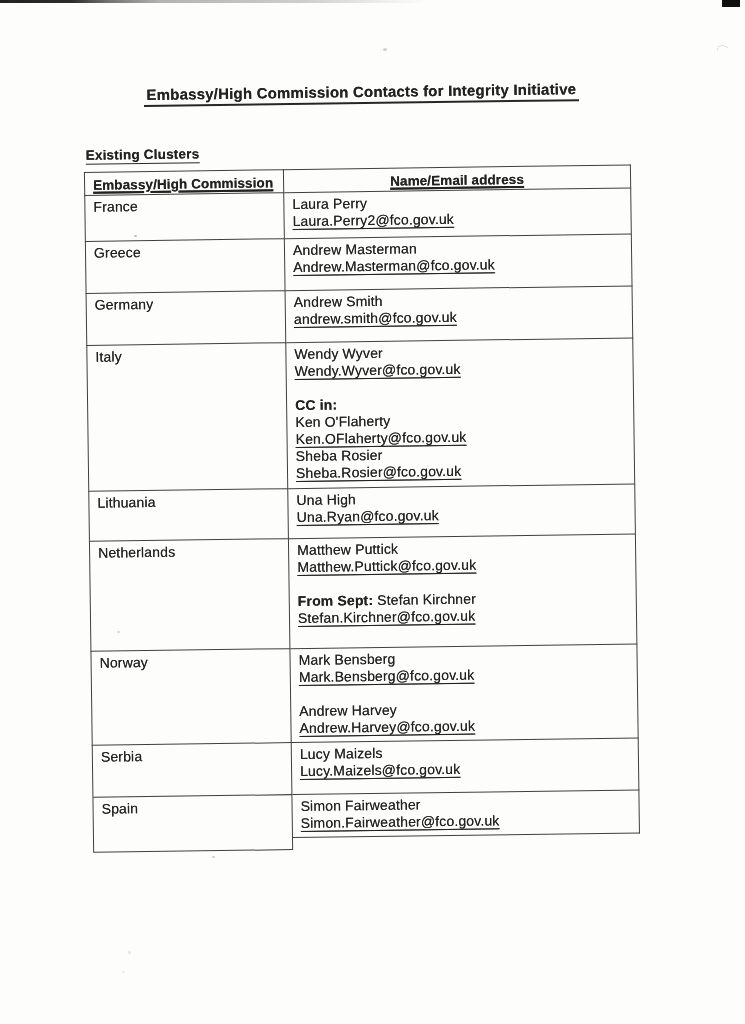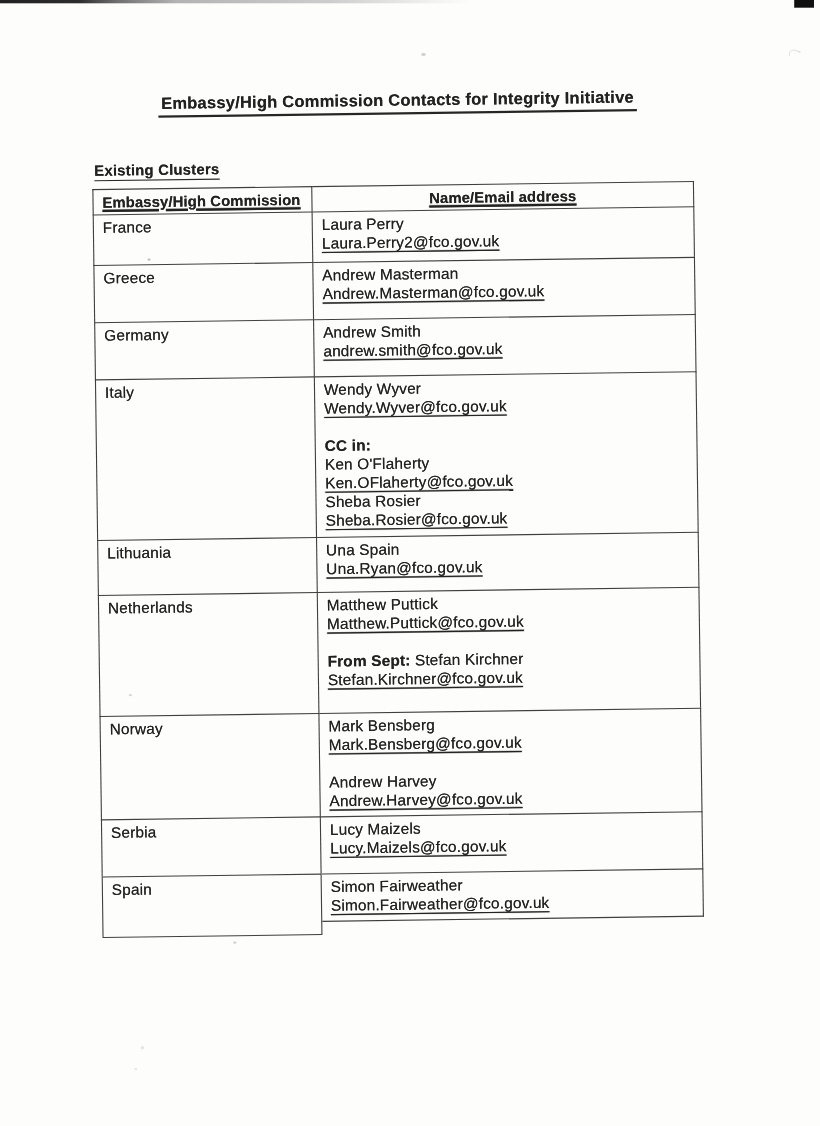--- a/index.html
+++ b/index.html
@@ -139,21 +139,21 @@
           <div class="line"><span class="u">Ken.OFlaherty@fco.gov.uk</span></div>
           <div class="line"><span>Sheba Rosier</span></div>
           <div class="line"><span class="u">Sheba.Rosier@fco.gov.uk</span></div>
         </div>
       </div>
       <div class="t-row" style="height: 50px;">
         <div class="cell c1">
           <div class="country">Lithuania</div>
         </div>
         <div class="cell c2">
-          <div class="line"><span>Una Spain</span></div>
+          <div class="line"><span>Una High</span></div>
           <div class="line"><span class="u">Una.Ryan@fco.gov.uk</span></div>
         </div>
       </div>
       <div class="t-row" style="height: 110px;">
         <div class="cell c1">
           <div class="country">Netherlands</div>
         </div>
         <div class="cell c2">
           <div class="line"><span>Matthew Puttick</span></div>
           <div class="line"><span class="u">Matthew.Puttick@fco.gov.uk</span></div>

